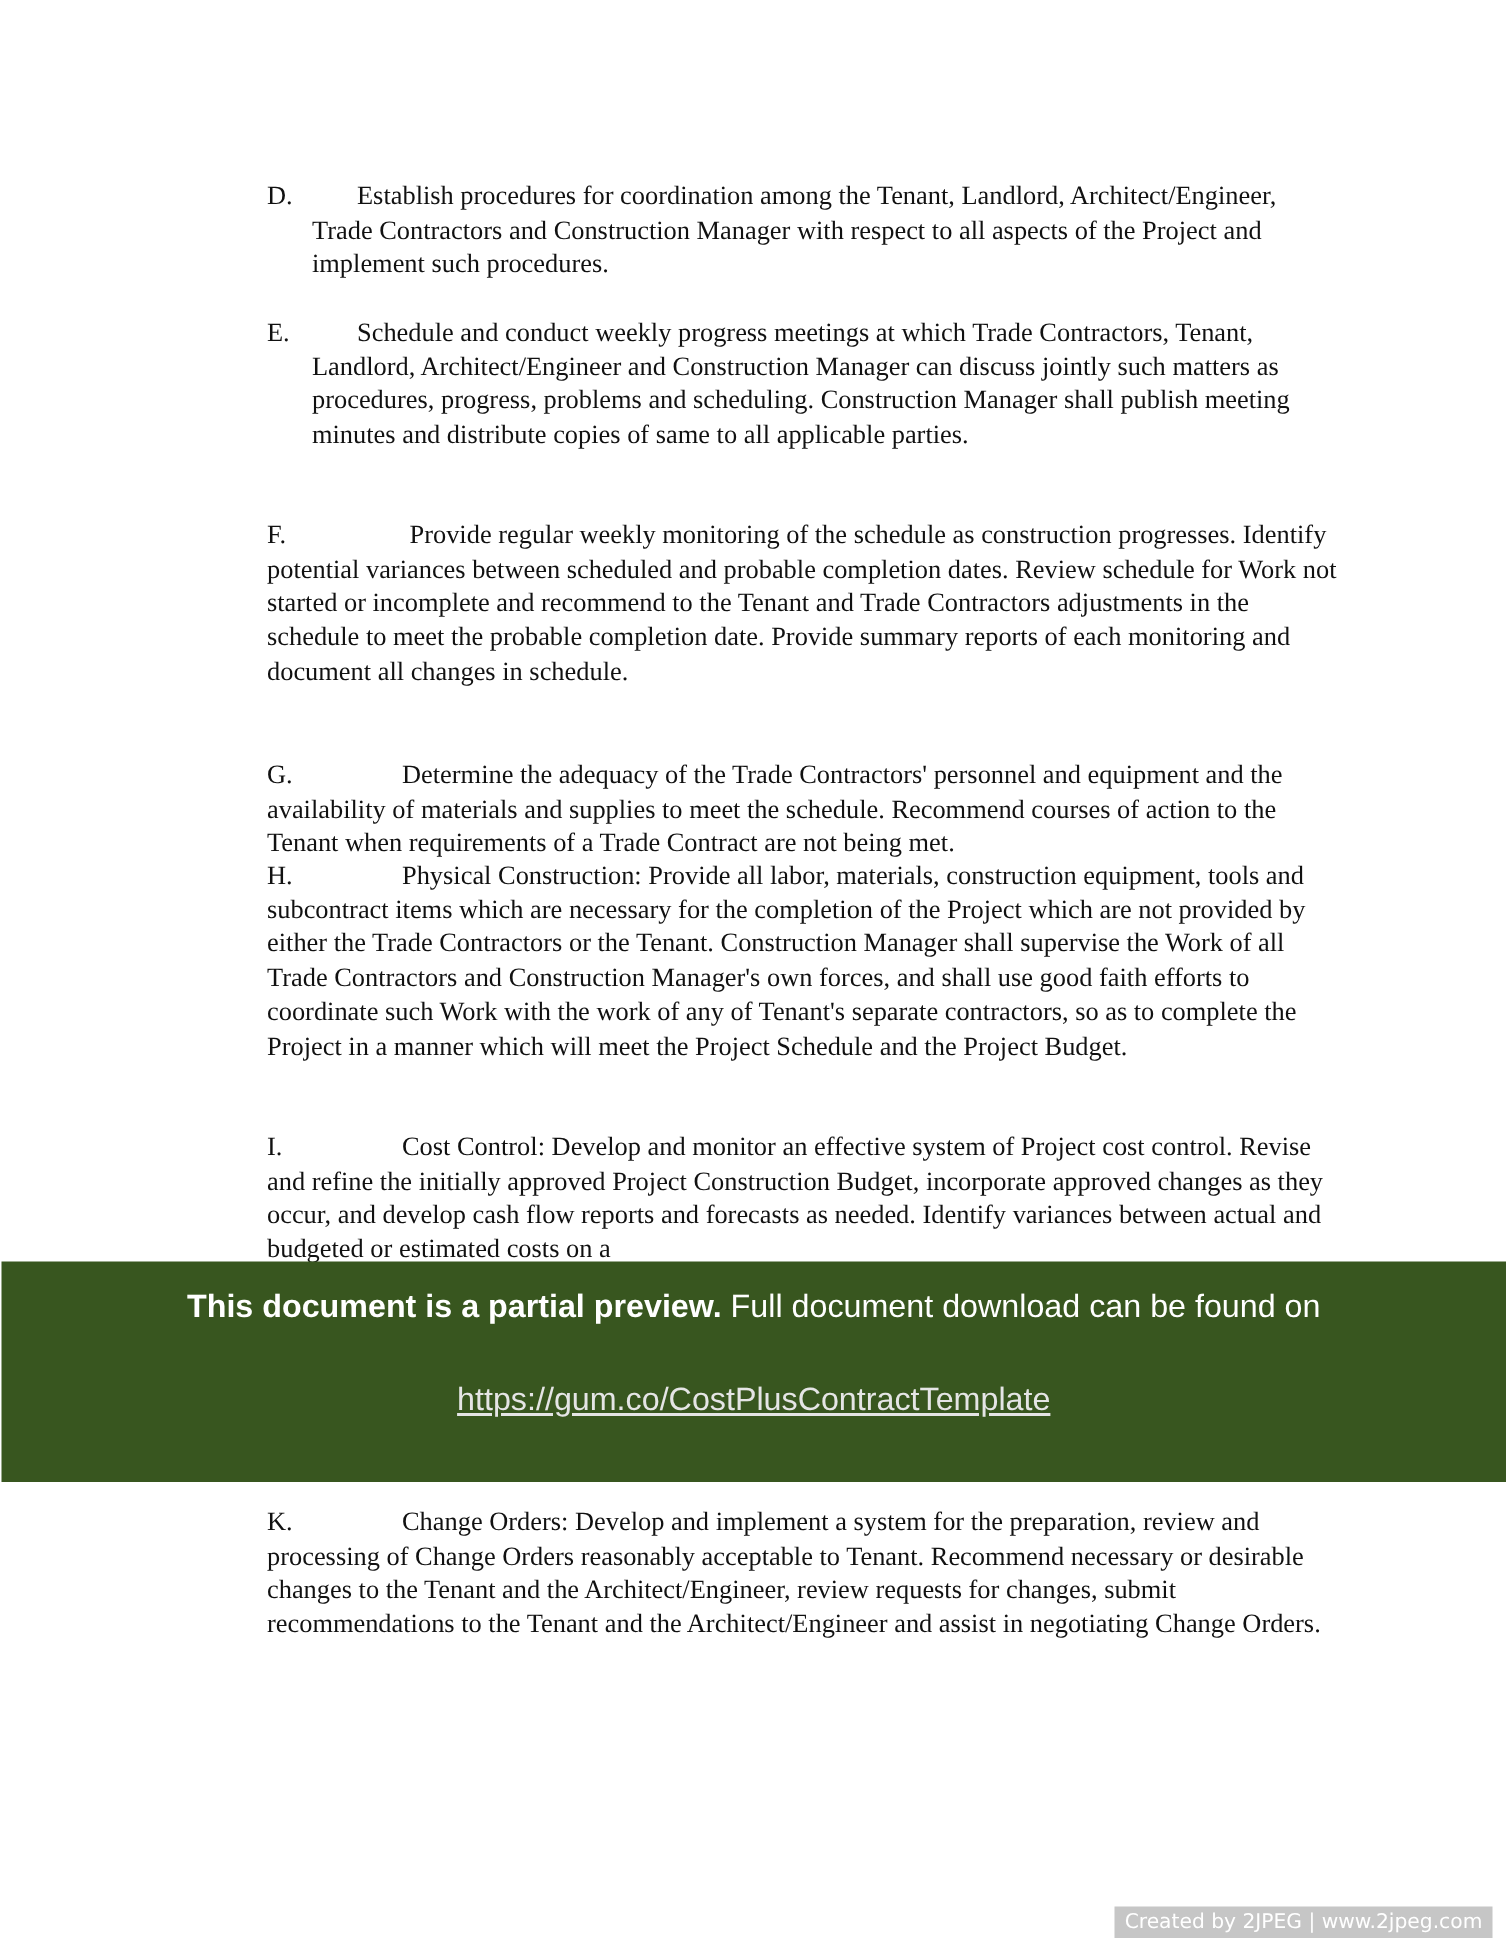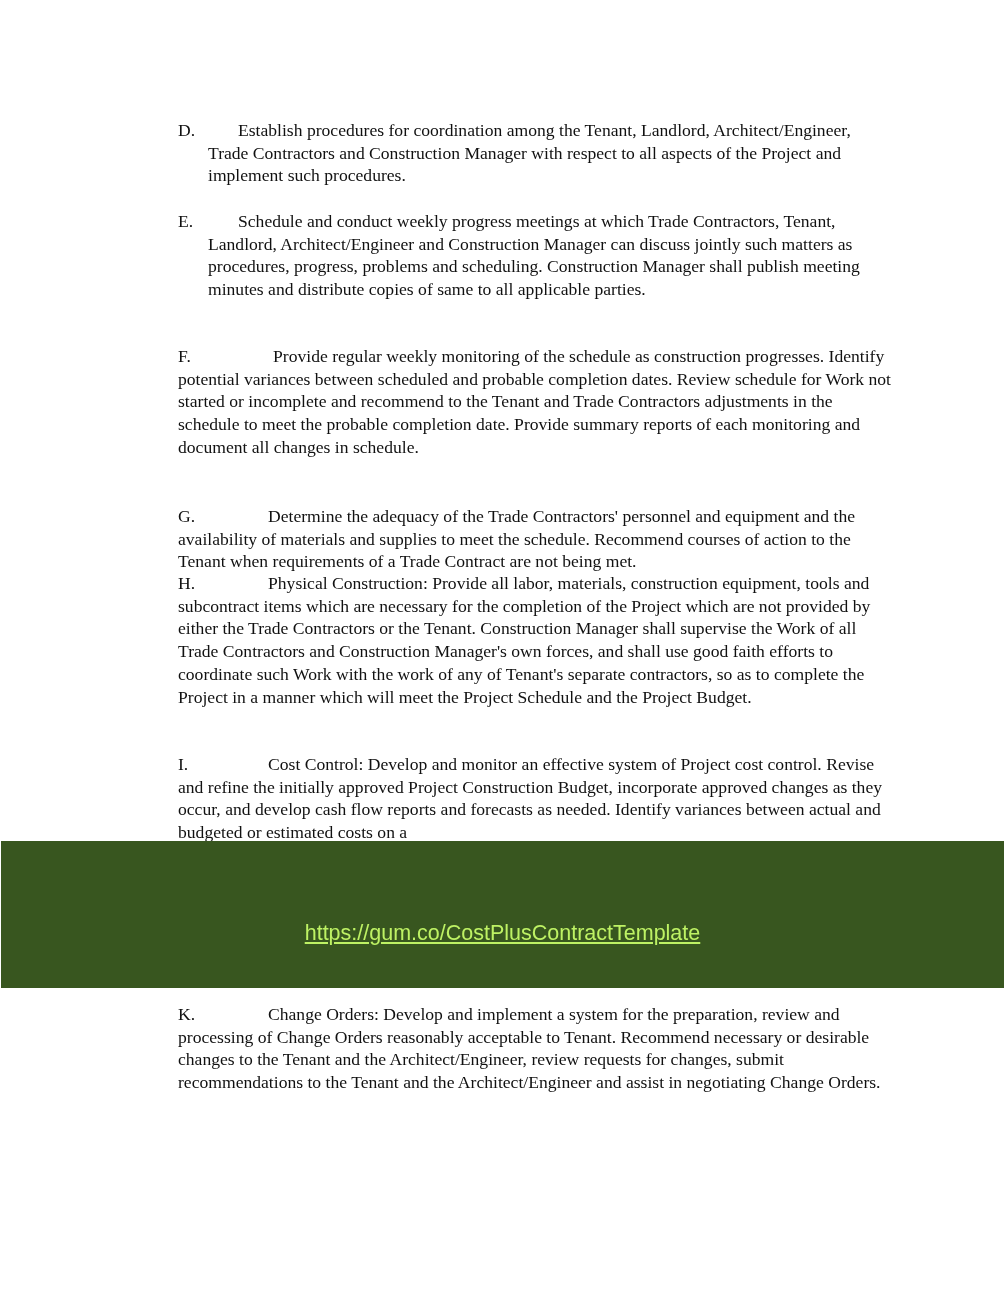--- a/index.html
+++ b/index.html
@@ -73,21 +73,21 @@
       line-height: 26px;
     }
     .banner .link {
       position: absolute;
       top: 79px;
       left: 0; right: 0;
       font-size: 21.5px;
       line-height: 26px;
     }
     .banner .link a {
-      color: #bef264;
+      color: #e5e5e5;
       text-decoration: underline;
     }
     .watermark {
       position: absolute;
       left: 743px;
       top: 1271px;
       width: 252px;
       height: 21px;
       background: #c6c6c6;
       color: #ffffff;
@@ -109,18 +109,20 @@
 
   <p class="para" style="top:345px;"><span class="letter" style="width:95px;">F.</span><span>Provide regular weekly monitoring of the schedule as construction progresses.  Identify potential variances between scheduled and probable completion dates.  Review schedule for Work not started or incomplete and recommend to the Tenant and Trade Contractors adjustments in the schedule to meet the probable completion date.  Provide summary reports of each monitoring and document all changes in schedule.</span></p>
 
   <p class="para" style="top:481px;margin-top:24px;"><span class="letter">G.</span><span>Determine the adequacy of the Trade Contractors' personnel and equipment and the availability of materials and supplies to meet the schedule.  Recommend courses of action to the Tenant when requirements of a Trade Contract are not being met.</span></p>
 
   <p class="para" style="top:572px;"><span class="letter">H.</span><span>Physical Construction:  Provide all labor, materials, construction equipment, tools and subcontract items which are necessary for the completion of the Project which are not provided by either the Trade Contractors or the Tenant.   Construction Manager shall supervise the Work of all Trade Contractors and Construction Manager's own forces, and shall use good faith efforts to coordinate such Work with the work of any of Tenant's separate contractors, so as to complete the Project in a manner which will meet the Project Schedule and the Project Budget.</span></p>
 
   <p class="para" style="top:753px;"><span class="letter">I.</span><span>Cost Control:  Develop and monitor an effective system of Project cost control.   Revise and refine the initially approved Project Construction Budget, incorporate approved changes as they occur, and develop cash flow reports and forecasts as needed.  Identify variances between actual and budgeted or estimated costs on a</span></p>
 
   <div class="banner">
+    <div class="line1"><b>This document is a partial preview.</b><span> Full document download can be found on</span></div>
     <div class="link"><a>https://gum.co/CostPlusContractTemplate</a></div>
   </div>
 
   <p class="para" style="top:1003px;"><span class="letter">K.</span><span>Change Orders:  Develop and implement a system for the preparation, review and processing of Change Orders reasonably acceptable to Tenant.  Recommend necessary or desirable changes to the Tenant and the Architect/Engineer, review requests for changes, submit recommendations to the Tenant and the Architect/Engineer and assist in negotiating Change Orders.</span></p>
 
+  <div class="watermark">Created by 2JPEG | www.2jpeg.com</div>
 </div>
 
 </body></html>

